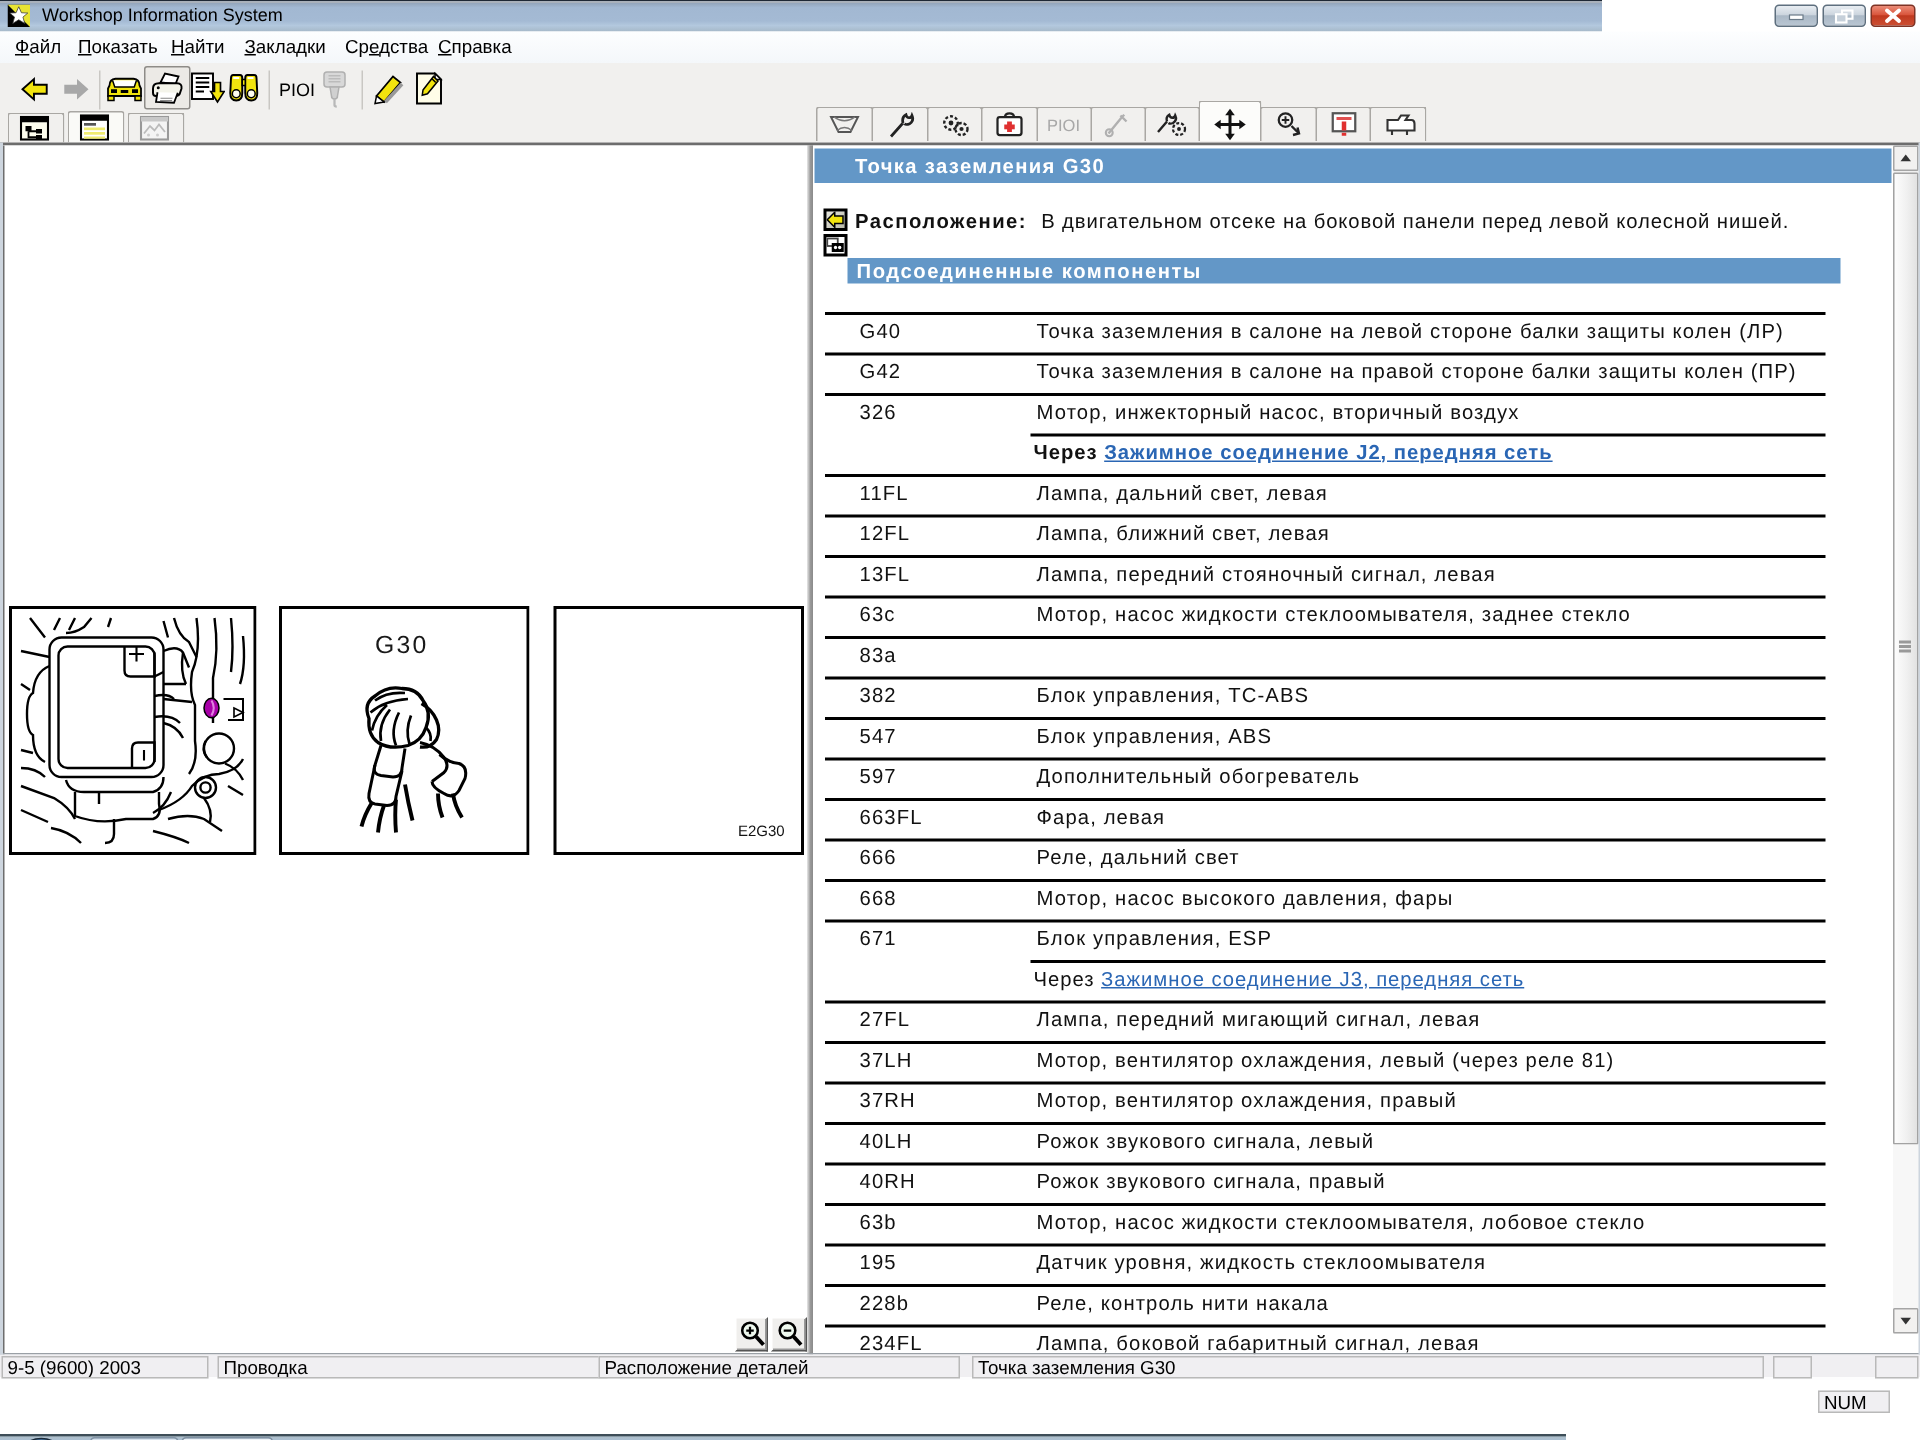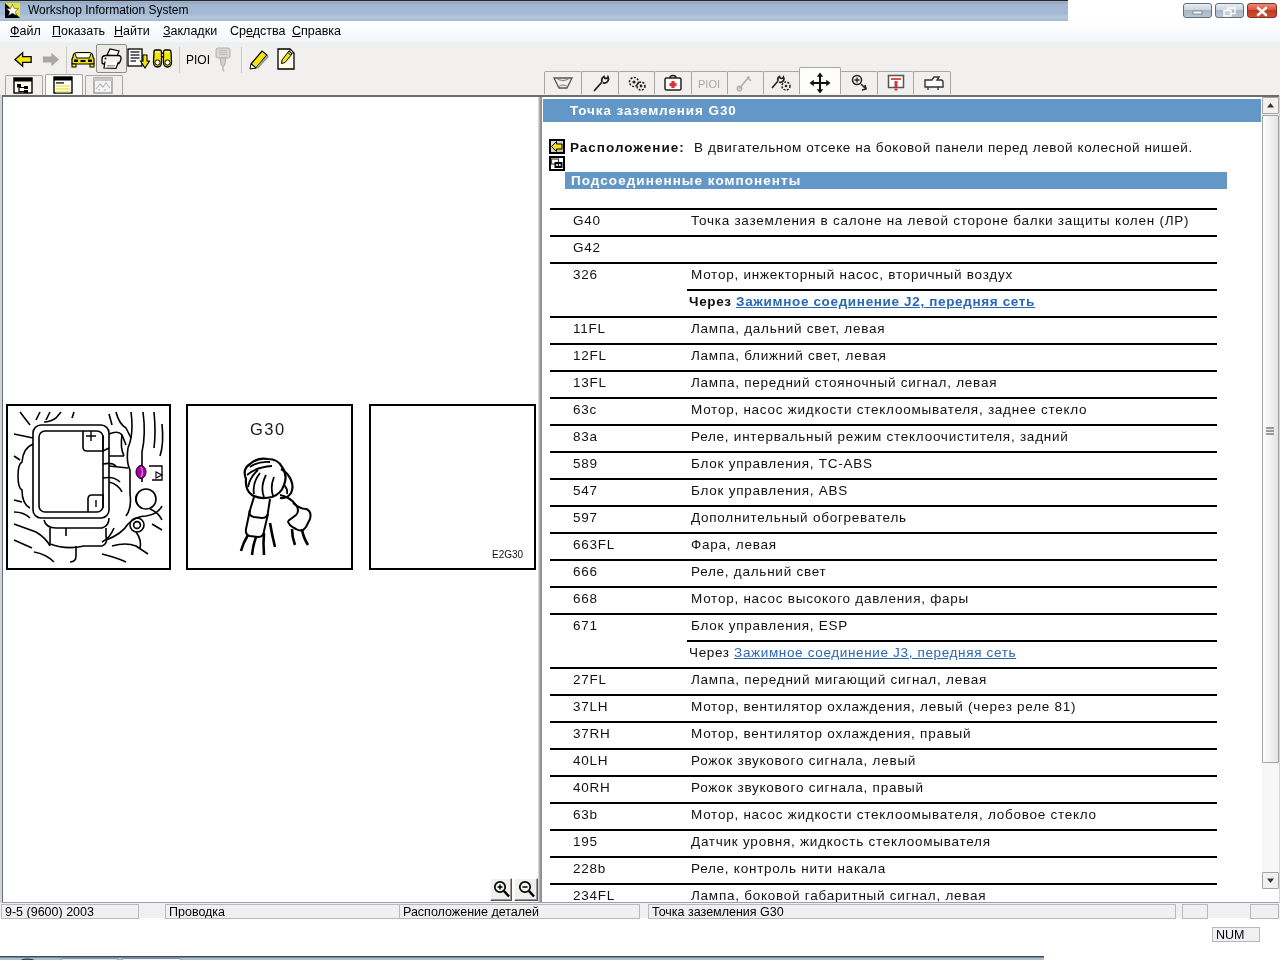--- a/index.html
+++ b/index.html
@@ -329,20 +329,21 @@
 </div>
 <div class="abs" id="tablewrap">
 <div class="bline" style="left:550px;top:208px;width:667px;"></div>
 <div class="trow" style="top:208px;">
       <span class="c1">G40</span>
       <span class="c2">Точка заземления в салоне на левой стороне балки защиты колен (ЛР)</span>
     </div>
 <div class="bline" style="left:550px;top:235px;width:667px;"></div>
 <div class="trow" style="top:235px;">
       <span class="c1">G42</span>
+      <span class="c2">Точка заземления в салоне на правой стороне балки защиты колен (ПР)</span>
     </div>
 <div class="bline" style="left:550px;top:262px;width:667px;"></div>
 <div class="trow" style="top:262px;">
       <span class="c1">326</span>
       <span class="c2">Мотор, инжекторный насос, вторичный воздух</span>
     </div>
 <div class="bline" style="left:687px;top:289px;width:530px;"></div>
 <div class="trow" style="top:289px;">
       <span class="c2" style="left:139px;font-weight:bold;letter-spacing:0.65px">Через <a style="color:#2a66b4;text-decoration:underline">Зажимное соединение J2, передняя сеть</a></span>
     </div>
@@ -362,25 +363,24 @@
       <span class="c2">Лампа, передний стояночный сигнал, левая</span>
     </div>
 <div class="bline" style="left:550px;top:397px;width:667px;"></div>
 <div class="trow" style="top:397px;">
       <span class="c1">63c</span>
       <span class="c2">Мотор, насос жидкости стеклоомывателя, заднее стекло</span>
     </div>
 <div class="bline" style="left:550px;top:424px;width:667px;"></div>
 <div class="trow" style="top:424px;">
       <span class="c1">83a</span>
-      <span class="c2">Реле, интервальный режим стеклоочистителя, задний</span>
     </div>
 <div class="bline" style="left:550px;top:451px;width:667px;"></div>
 <div class="trow" style="top:451px;">
-      <span class="c1">589</span>
+      <span class="c1">382</span>
       <span class="c2">Блок управления, TC-ABS</span>
     </div>
 <div class="bline" style="left:550px;top:478px;width:667px;"></div>
 <div class="trow" style="top:478px;">
       <span class="c1">547</span>
       <span class="c2">Блок управления, ABS</span>
     </div>
 <div class="bline" style="left:550px;top:505px;width:667px;"></div>
 <div class="trow" style="top:505px;">
       <span class="c1">597</span>
@@ -464,21 +464,21 @@
   <div class="abs" style="left:0;top:18px;width:17px;height:648px;background:linear-gradient(90deg,#fdfdfd,#f0f0f0 55%,#e2e2e2);border:1px solid #a2a2a2;border-radius:1px;"></div>
   <div class="abs" style="left:4px;top:330px;width:8px;height:1.5px;background:#999;box-shadow:0 3px 0 #999,0 6px 0 #999;"></div>
   <div class="abs" style="left:0;top:666px;width:17px;height:109px;background:#f7f7f7;"></div>
   <div class="abs" style="left:0;top:775px;width:17px;height:17px;background:#f2f1f0;border:1px solid #a5a5a5;border-radius:1px;"><svg width="15" height="15" viewBox="0 0 15 15">
         <path d="M7.5 10 L11 5.5 L4 5.5 Z" fill="#333"></path>
       </svg></div>
 </div>
 <div class="abs" style="left:0;top:902px;width:1280px;height:1px;background:#9aa0a6;"></div>
 <div class="abs" id="statusbar">
   <div class="sseg" style="left:1px;width:138px;">9-5 (9600) 2003</div>
-  <div class="sseg" style="left:145px;width:260px;margin-left:20px;">Проводка</div>
+  <div class="sseg" style="left:145px;width:260px;">Проводка</div>
   <div class="sseg" style="left:399px;width:241px;">Расположение деталей</div>
   <div class="sseg" style="left:648px;width:528px;">Точка заземления G30</div>
   <div class="sseg" style="left:1182px;width:26px;"></div>
   <div class="sseg" style="left:1212px;width:48px;margin-top:23px;">NUM</div>
   <div class="sseg" style="left:1250px;width:29px;"></div>
 </div>
 <div class="abs" style="left:0;top:95px;width:2px;height:808px;background:#cdd5de;"></div>
 <div class="abs" style="left:1279px;top:95px;width:1px;height:808px;background:#cdd5de;"></div>
 <div class="abs" id="taskbar">
 

